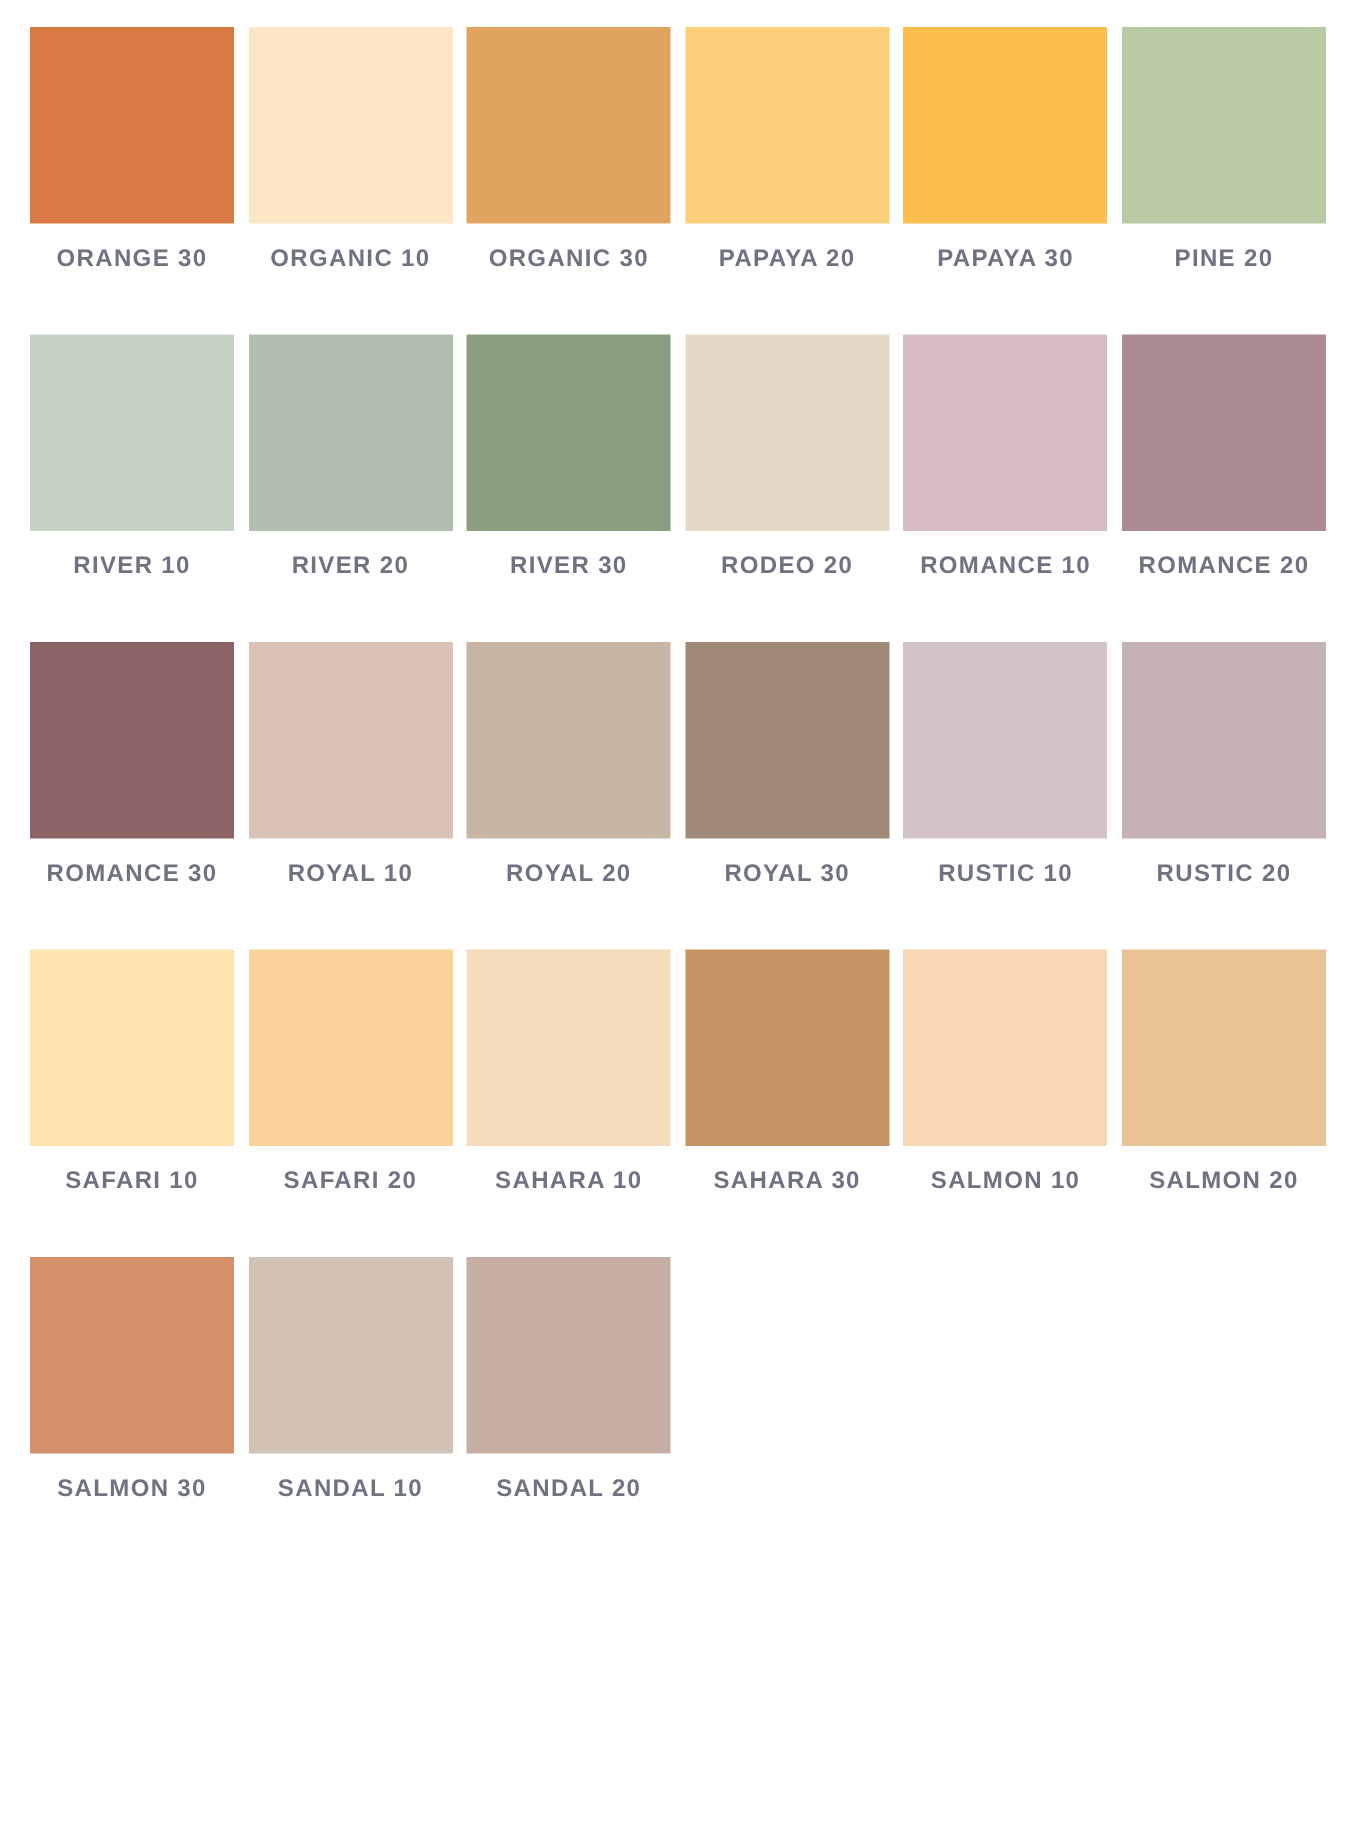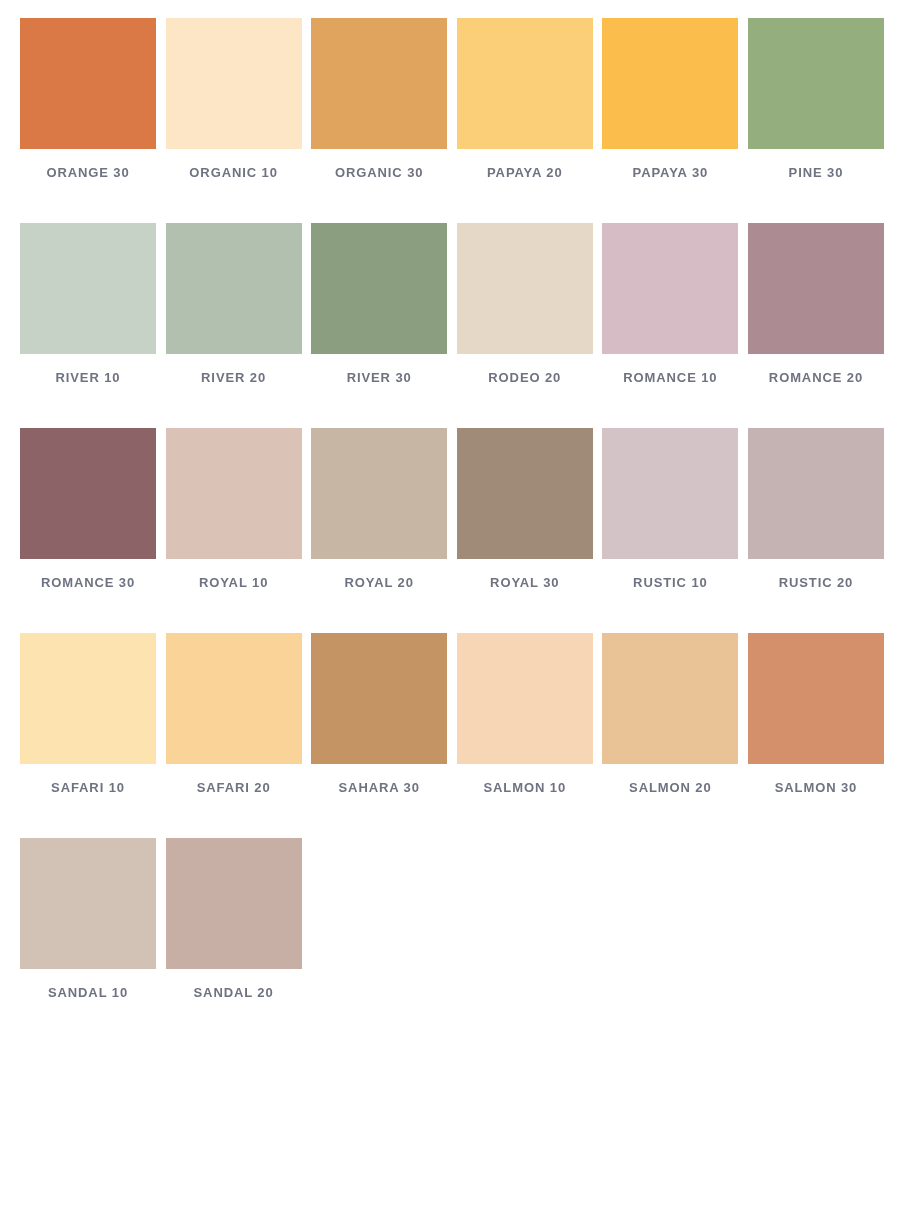--- a/index.html
+++ b/index.html
@@ -37,21 +37,21 @@
     width: 136px;
     height: 131px;
     display: block;
     background: #cccccc;
   }
 
   .swatch-label {
     display: block;
     margin-top: 15px;
     margin-bottom: 0;
-    font-size: 13px;
+    font-size: 16px;
     line-height: 18px;
     font-weight: 600;
     letter-spacing: 0.9px;
     color: #6f7280;
     text-transform: uppercase;
     white-space: nowrap;
     font-family: "Liberation Sans", sans-serif;
   }
 
   
@@ -75,22 +75,22 @@
     </div>
     <div class="swatch-cell">
       <div class="swatch-chip" title="PAPAYA 20" style="background: rgb(251, 206, 120);"></div>
       <div class="swatch-label">PAPAYA 20</div>
     </div>
     <div class="swatch-cell">
       <div class="swatch-chip" title="PAPAYA 30" style="background: rgb(251, 190, 76);"></div>
       <div class="swatch-label">PAPAYA 30</div>
     </div>
     <div class="swatch-cell">
-      <div class="swatch-chip" title="PINE 30" style="background: rgb(149, 174, 125);"></div>
-      <div class="swatch-label">PINE 30</div>
+      <div class="swatch-chip" title="PINE 20" style="background: rgb(184, 202, 164);"></div>
+      <div class="swatch-label">PINE 20</div>
     </div>
     <div class="swatch-cell">
       <div class="swatch-chip" title="RIVER 10" style="background: rgb(198, 210, 198);"></div>
       <div class="swatch-label">RIVER 10</div>
     </div>
     <div class="swatch-cell">
       <div class="swatch-chip" title="RIVER 20" style="background: rgb(178, 192, 176);"></div>
       <div class="swatch-label">RIVER 20</div>
     </div>
     <div class="swatch-cell">
@@ -135,20 +135,24 @@
     </div>
     <div class="swatch-cell">
       <div class="swatch-chip" title="SAFARI 10" style="background: rgb(252, 227, 176);"></div>
       <div class="swatch-label">SAFARI 10</div>
     </div>
     <div class="swatch-cell">
       <div class="swatch-chip" title="SAFARI 20" style="background: rgb(250, 211, 153);"></div>
       <div class="swatch-label">SAFARI 20</div>
     </div>
     <div class="swatch-cell">
+      <div class="swatch-chip" title="SAHARA 10" style="background: rgb(245, 220, 187);"></div>
+      <div class="swatch-label">SAHARA 10</div>
+    </div>
+    <div class="swatch-cell">
       <div class="swatch-chip" title="SAHARA 30" style="background: rgb(196, 148, 100);"></div>
       <div class="swatch-label">SAHARA 30</div>
     </div>
     <div class="swatch-cell">
       <div class="swatch-chip" title="SALMON 10" style="background: rgb(247, 214, 182);"></div>
       <div class="swatch-label">SALMON 10</div>
     </div>
     <div class="swatch-cell">
       <div class="swatch-chip" title="SALMON 20" style="background: rgb(233, 194, 150);"></div>
       <div class="swatch-label">SALMON 20</div>

